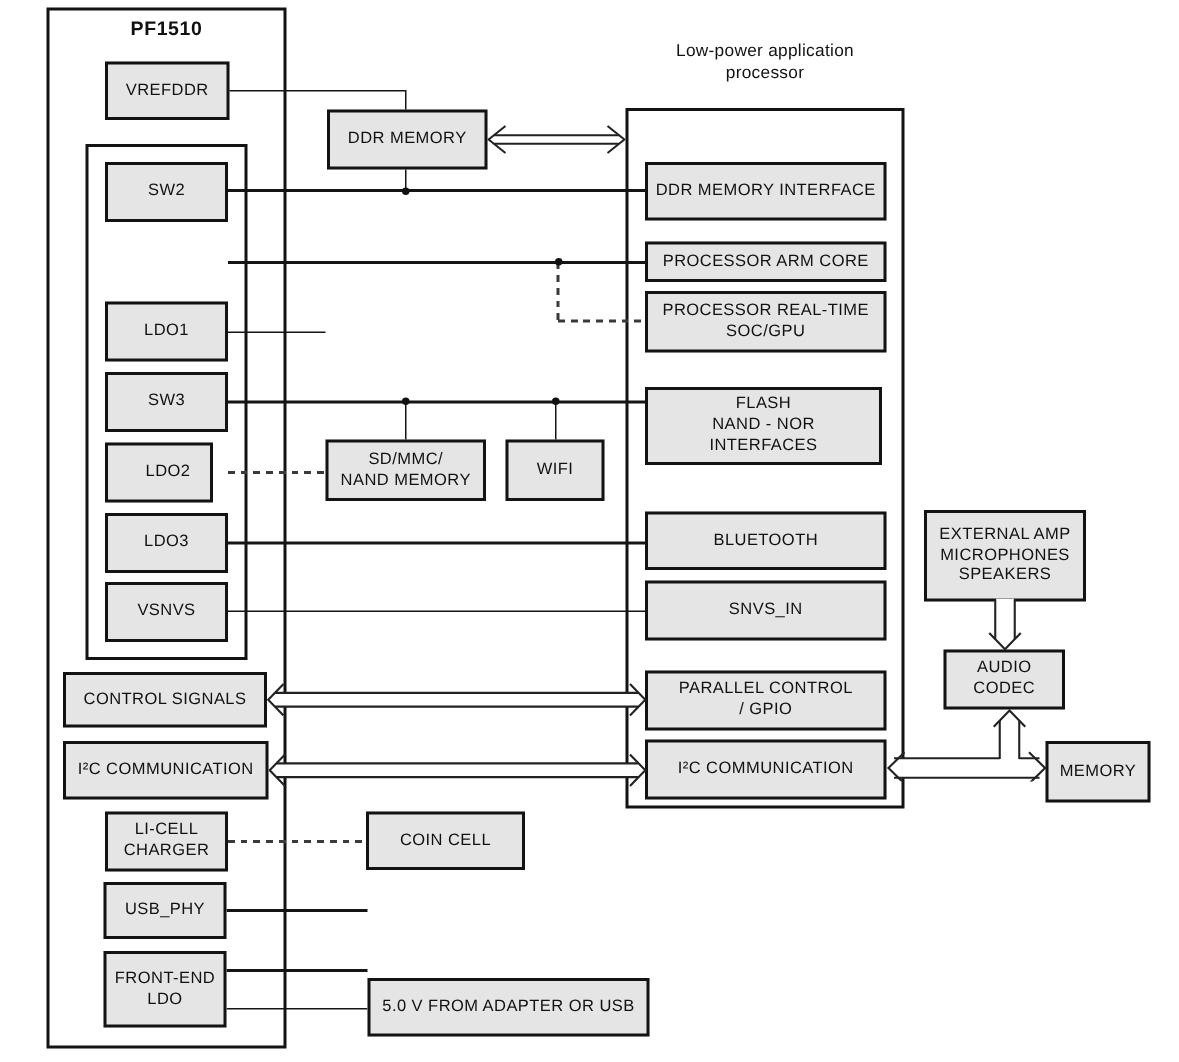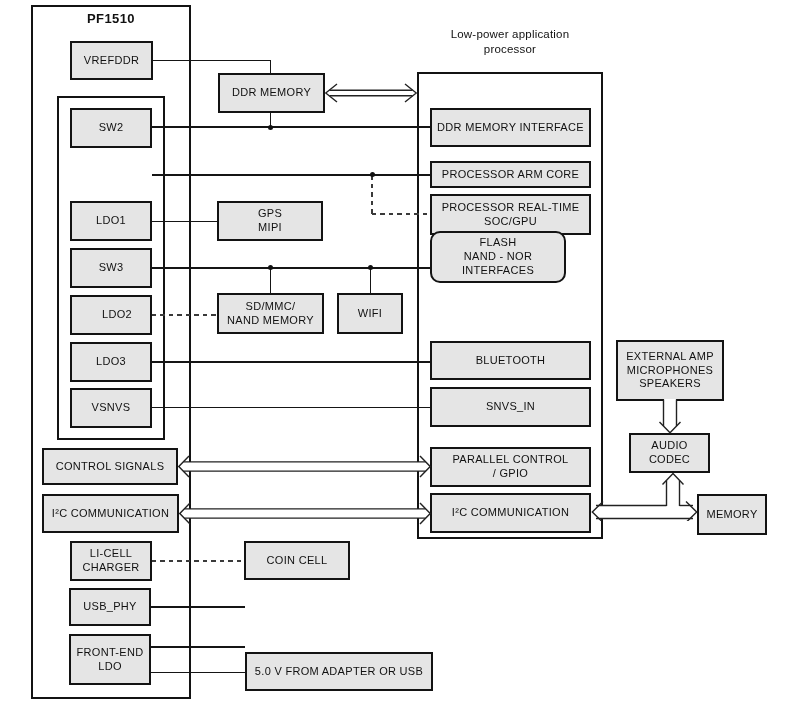--- a/index.html
+++ b/index.html
@@ -63,45 +63,43 @@
 
   <div class="dot" style="left:267.5px;top:124.5px;"></div>
   <div class="dot" style="left:369.5px;top:172.2px;"></div>
   <div class="dot" style="left:267.5px;top:265.2px;"></div>
   <div class="dot" style="left:367.5px;top:265.2px;"></div>
 
   <div class="box" style="left:70px;top:41px;width:83px;height:39px;">VREFDDR</div>
   <div class="box" style="left:70px;top:108px;width:82px;height:40px;">SW2</div>
   <div class="box" style="left:70px;top:201px;width:82px;height:40px;">LDO1</div>
   <div class="box" style="left:70px;top:248px;width:82px;height:40px;">SW3</div>
-  <div class="box" style="left:70px;top:295px;width:82px;height:40px;padding-left:12px;">LDO2</div>
+  <div class="box" style="left:70px;top:295px;width:72px;height:40px;padding-left:12px;">LDO2</div>
   <div class="box" style="left:70px;top:342px;width:82px;height:40px;">LDO3</div>
   <div class="box" style="left:70px;top:388px;width:82px;height:40px;">VSNVS</div>
   <div class="box" style="left:42px;top:448px;width:136px;height:37px;">CONTROL SIGNALS</div>
   <div class="box" style="left:42px;top:494px;width:137px;height:39px;">I²C COMMUNICATION</div>
   <div class="box" style="left:70px;top:541px;width:82px;height:40px;">LI-CELL
 CHARGER</div>
   <div class="box" style="left:69px;top:588px;width:82px;height:38px;">USB_PHY</div>
   <div class="box" style="left:69px;top:634px;width:82px;height:51px;">FRONT-END
 LDO</div>
 
   <div class="box" style="left:218px;top:73px;width:107px;height:40px;">DDR MEMORY</div>
-  <div class="box" style="left:217px;top:201px;width:106px;height:40px;">GPS
-MIPI</div>
   <div class="box" style="left:217px;top:293px;width:107px;height:41px;">SD/MMC/
 NAND MEMORY</div>
   <div class="box" style="left:337px;top:293px;width:66px;height:41px;">WIFI</div>
   <div class="box" style="left:244px;top:541px;width:106px;height:39px;">COIN CELL</div>
   <div class="box" style="left:245px;top:652px;width:188px;height:39px;">5.0 V FROM ADAPTER OR USB</div>
 
   <div class="box" style="left:430px;top:108px;width:161px;height:39px;">DDR MEMORY INTERFACE</div>
   <div class="box" style="left:430px;top:161px;width:161px;height:27px;">PROCESSOR ARM CORE</div>
   <div class="box" style="left:430px;top:194px;width:161px;height:41px;">PROCESSOR REAL-TIME
 SOC/GPU</div>
-  <div class="box" style="left:430px;top:231px;width:136px;height:52px;border-radius:10px;">FLASH
+  <div class="box" style="left:430px;top:258px;width:158px;height:52px;">FLASH
 NAND - NOR
 INTERFACES</div>
   <div class="box" style="left:430px;top:341px;width:161px;height:39px;">BLUETOOTH</div>
   <div class="box" style="left:430px;top:387px;width:161px;height:40px;">SNVS_IN</div>
   <div class="box" style="left:430px;top:447px;width:161px;height:40px;">PARALLEL CONTROL
 / GPIO</div>
   <div class="box" style="left:430px;top:493px;width:161px;height:40px;">I²C COMMUNICATION</div>
 
   <div class="box" style="left:616px;top:340px;width:108px;height:61px;">EXTERNAL AMP
 MICROPHONES

